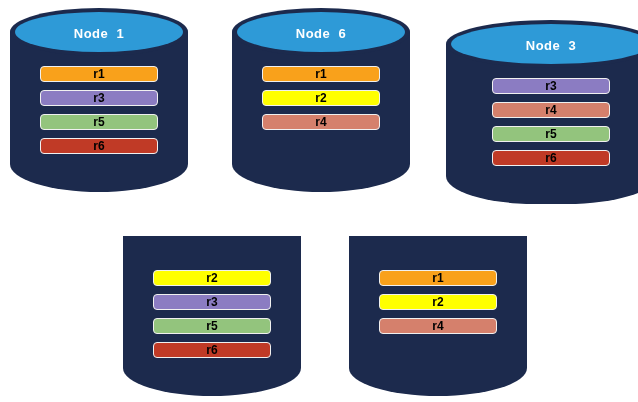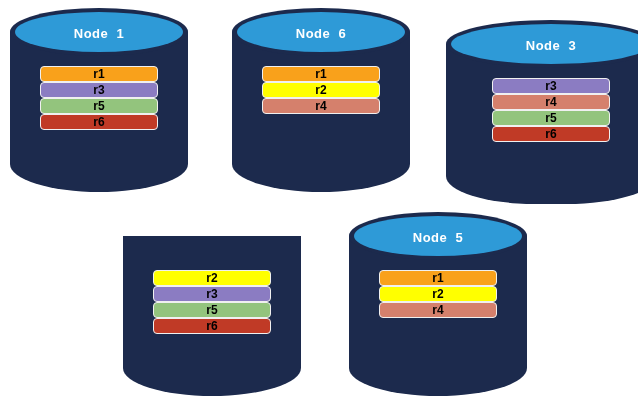--- a/index.html
+++ b/index.html
@@ -58,20 +58,21 @@
     padding-top: 2px;
   }
   .bars {
     position: absolute;
     top: 58px;
     left: 50%;
     transform: translateX(-50%);
     width: 118px;
     display: flex;
     flex-direction: column;
+    gap: 8px;
   }
   .bar {
     height: 14px;
     border-radius: 4px;
     border: 1px solid var(--bar-border, #f0f0f0);
     display: flex;
     align-items: center;
     justify-content: center;
     font-size: 12px;
     font-weight: bold;
@@ -133,25 +134,20 @@
     <div class="bars">
         <div class="bar" style="background: rgb(255, 255, 0);">r2</div>
         <div class="bar" style="background: rgb(139, 124, 194);">r3</div>
         <div class="bar" style="background: rgb(147, 196, 125);">r5</div>
         <div class="bar" style="background: rgb(192, 58, 38);">r6</div>
       </div>
   </div>
 
   <div class="cyl cyl-5">
     <div class="cyl-body"></div>
-    <div class="cyl-top">
-      <div class="cyl-top-inner">
-        <span class="cyl-label">Node  5</span>
-      </div>
-    </div>
     <div class="bars">
         <div class="bar" style="background: rgb(249, 161, 27);">r1</div>
         <div class="bar" style="background: rgb(255, 255, 0);">r2</div>
         <div class="bar" style="background: rgb(213, 128, 108);">r4</div>
       </div>
   </div>
 
 </div>
 
 </body></html>

